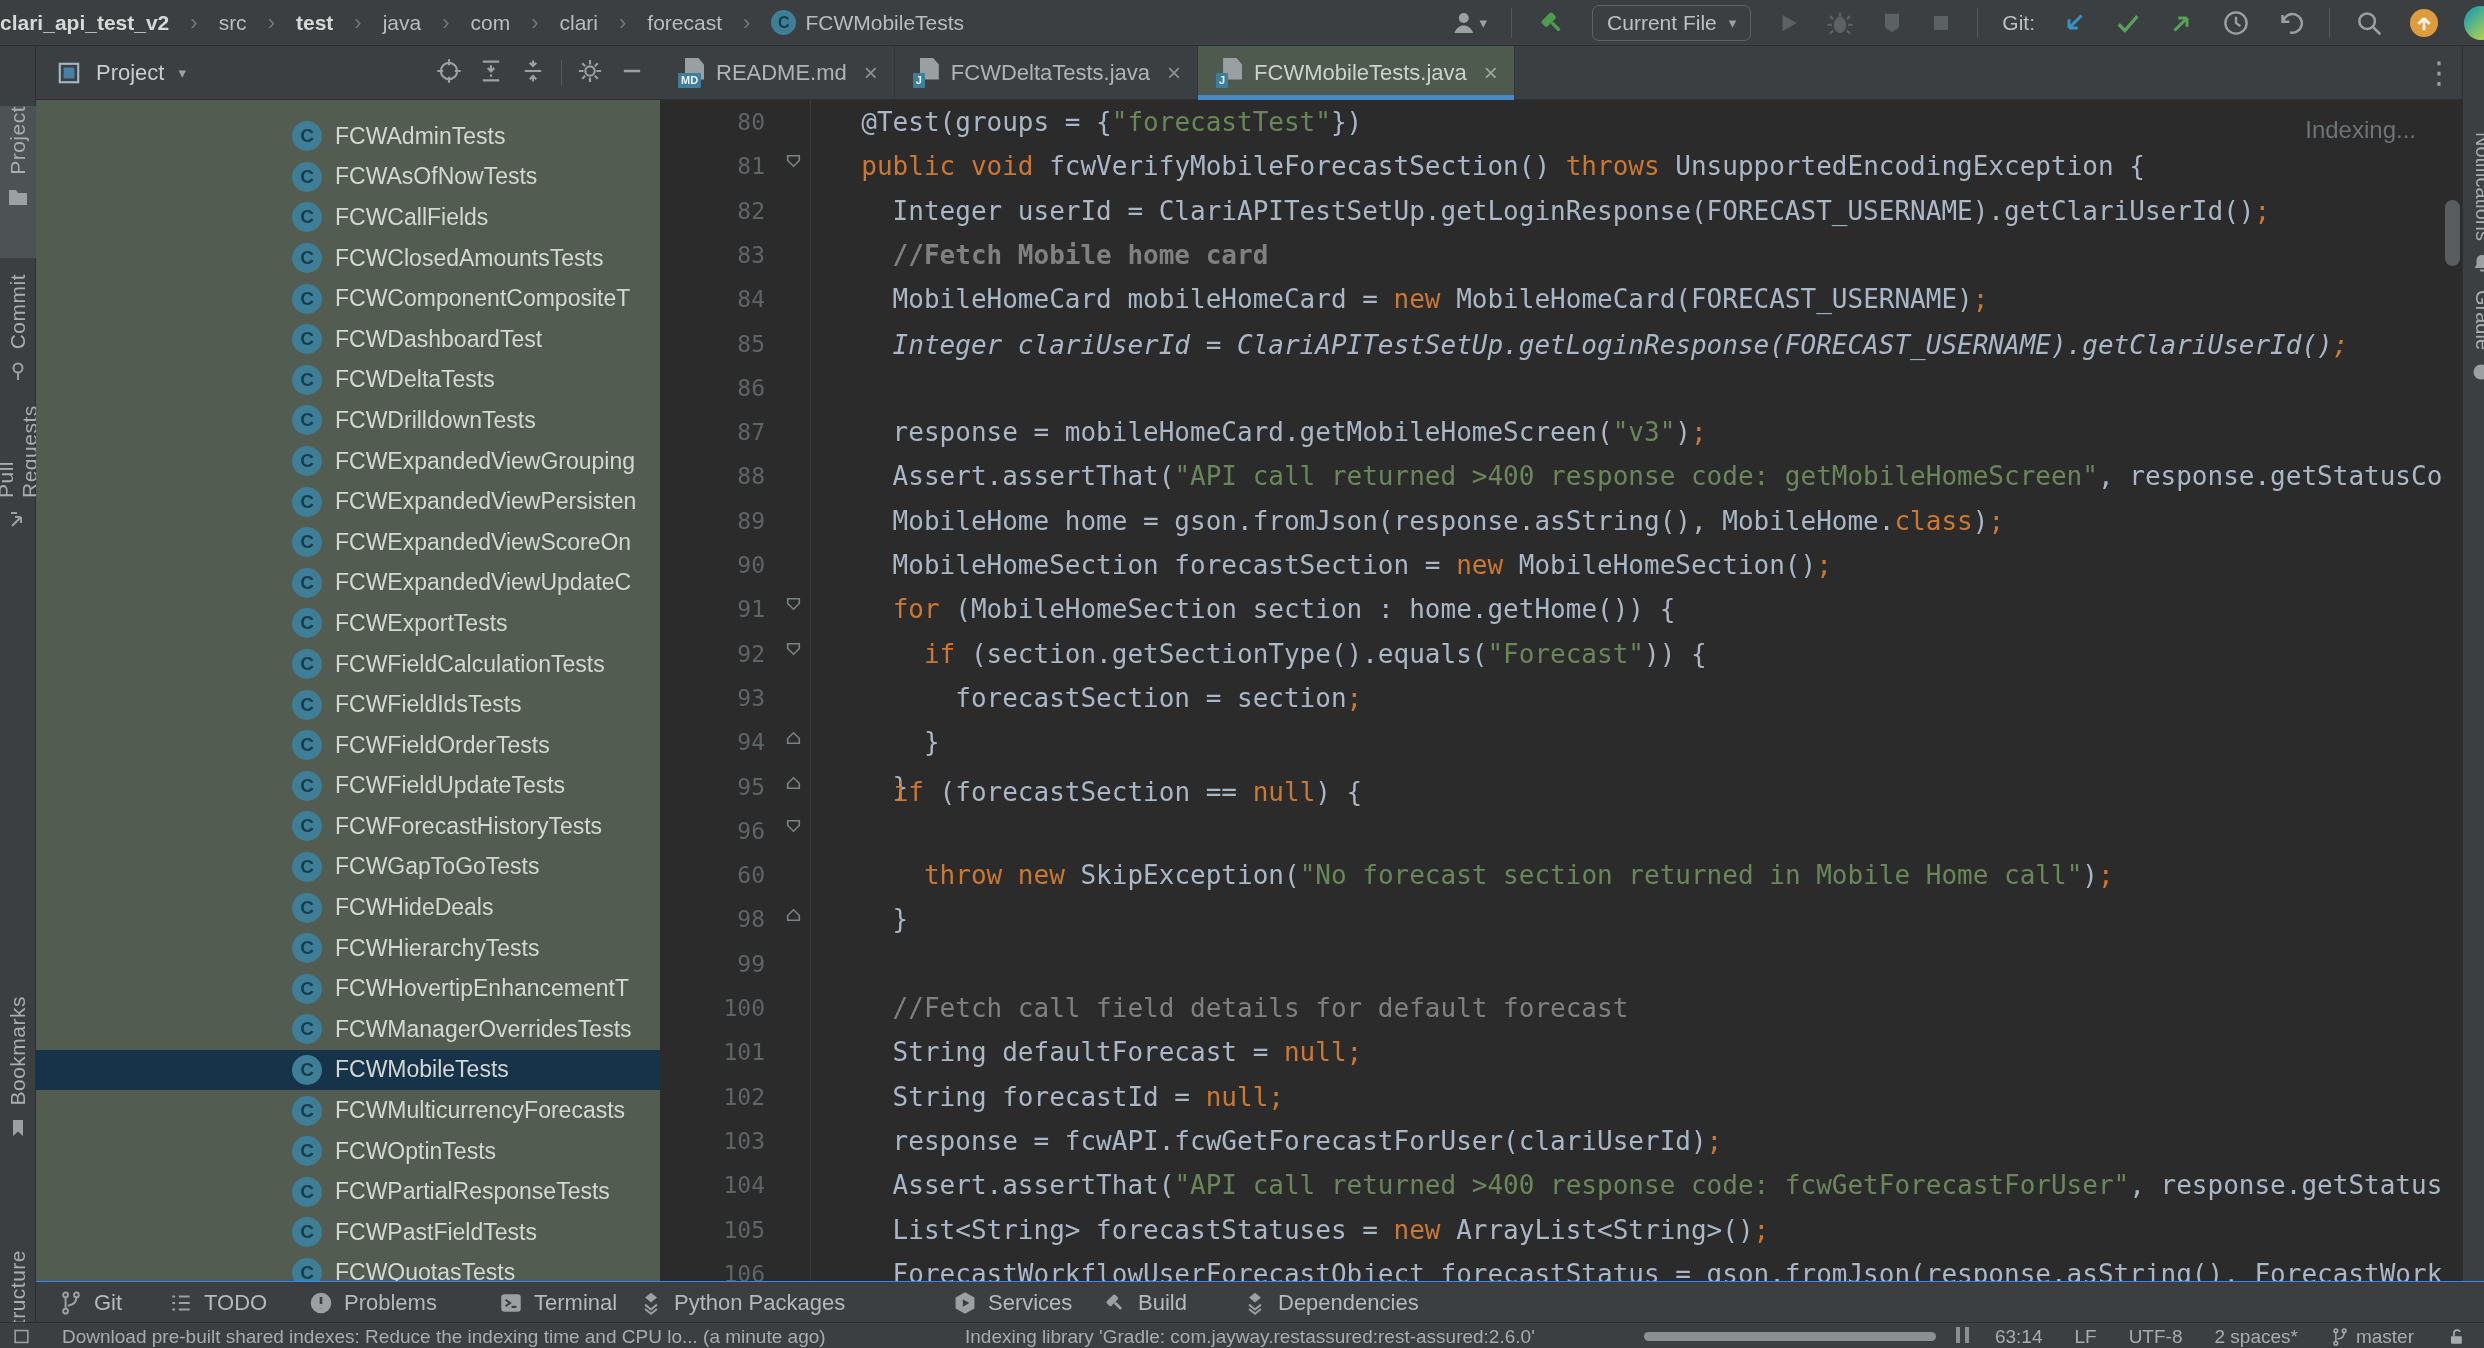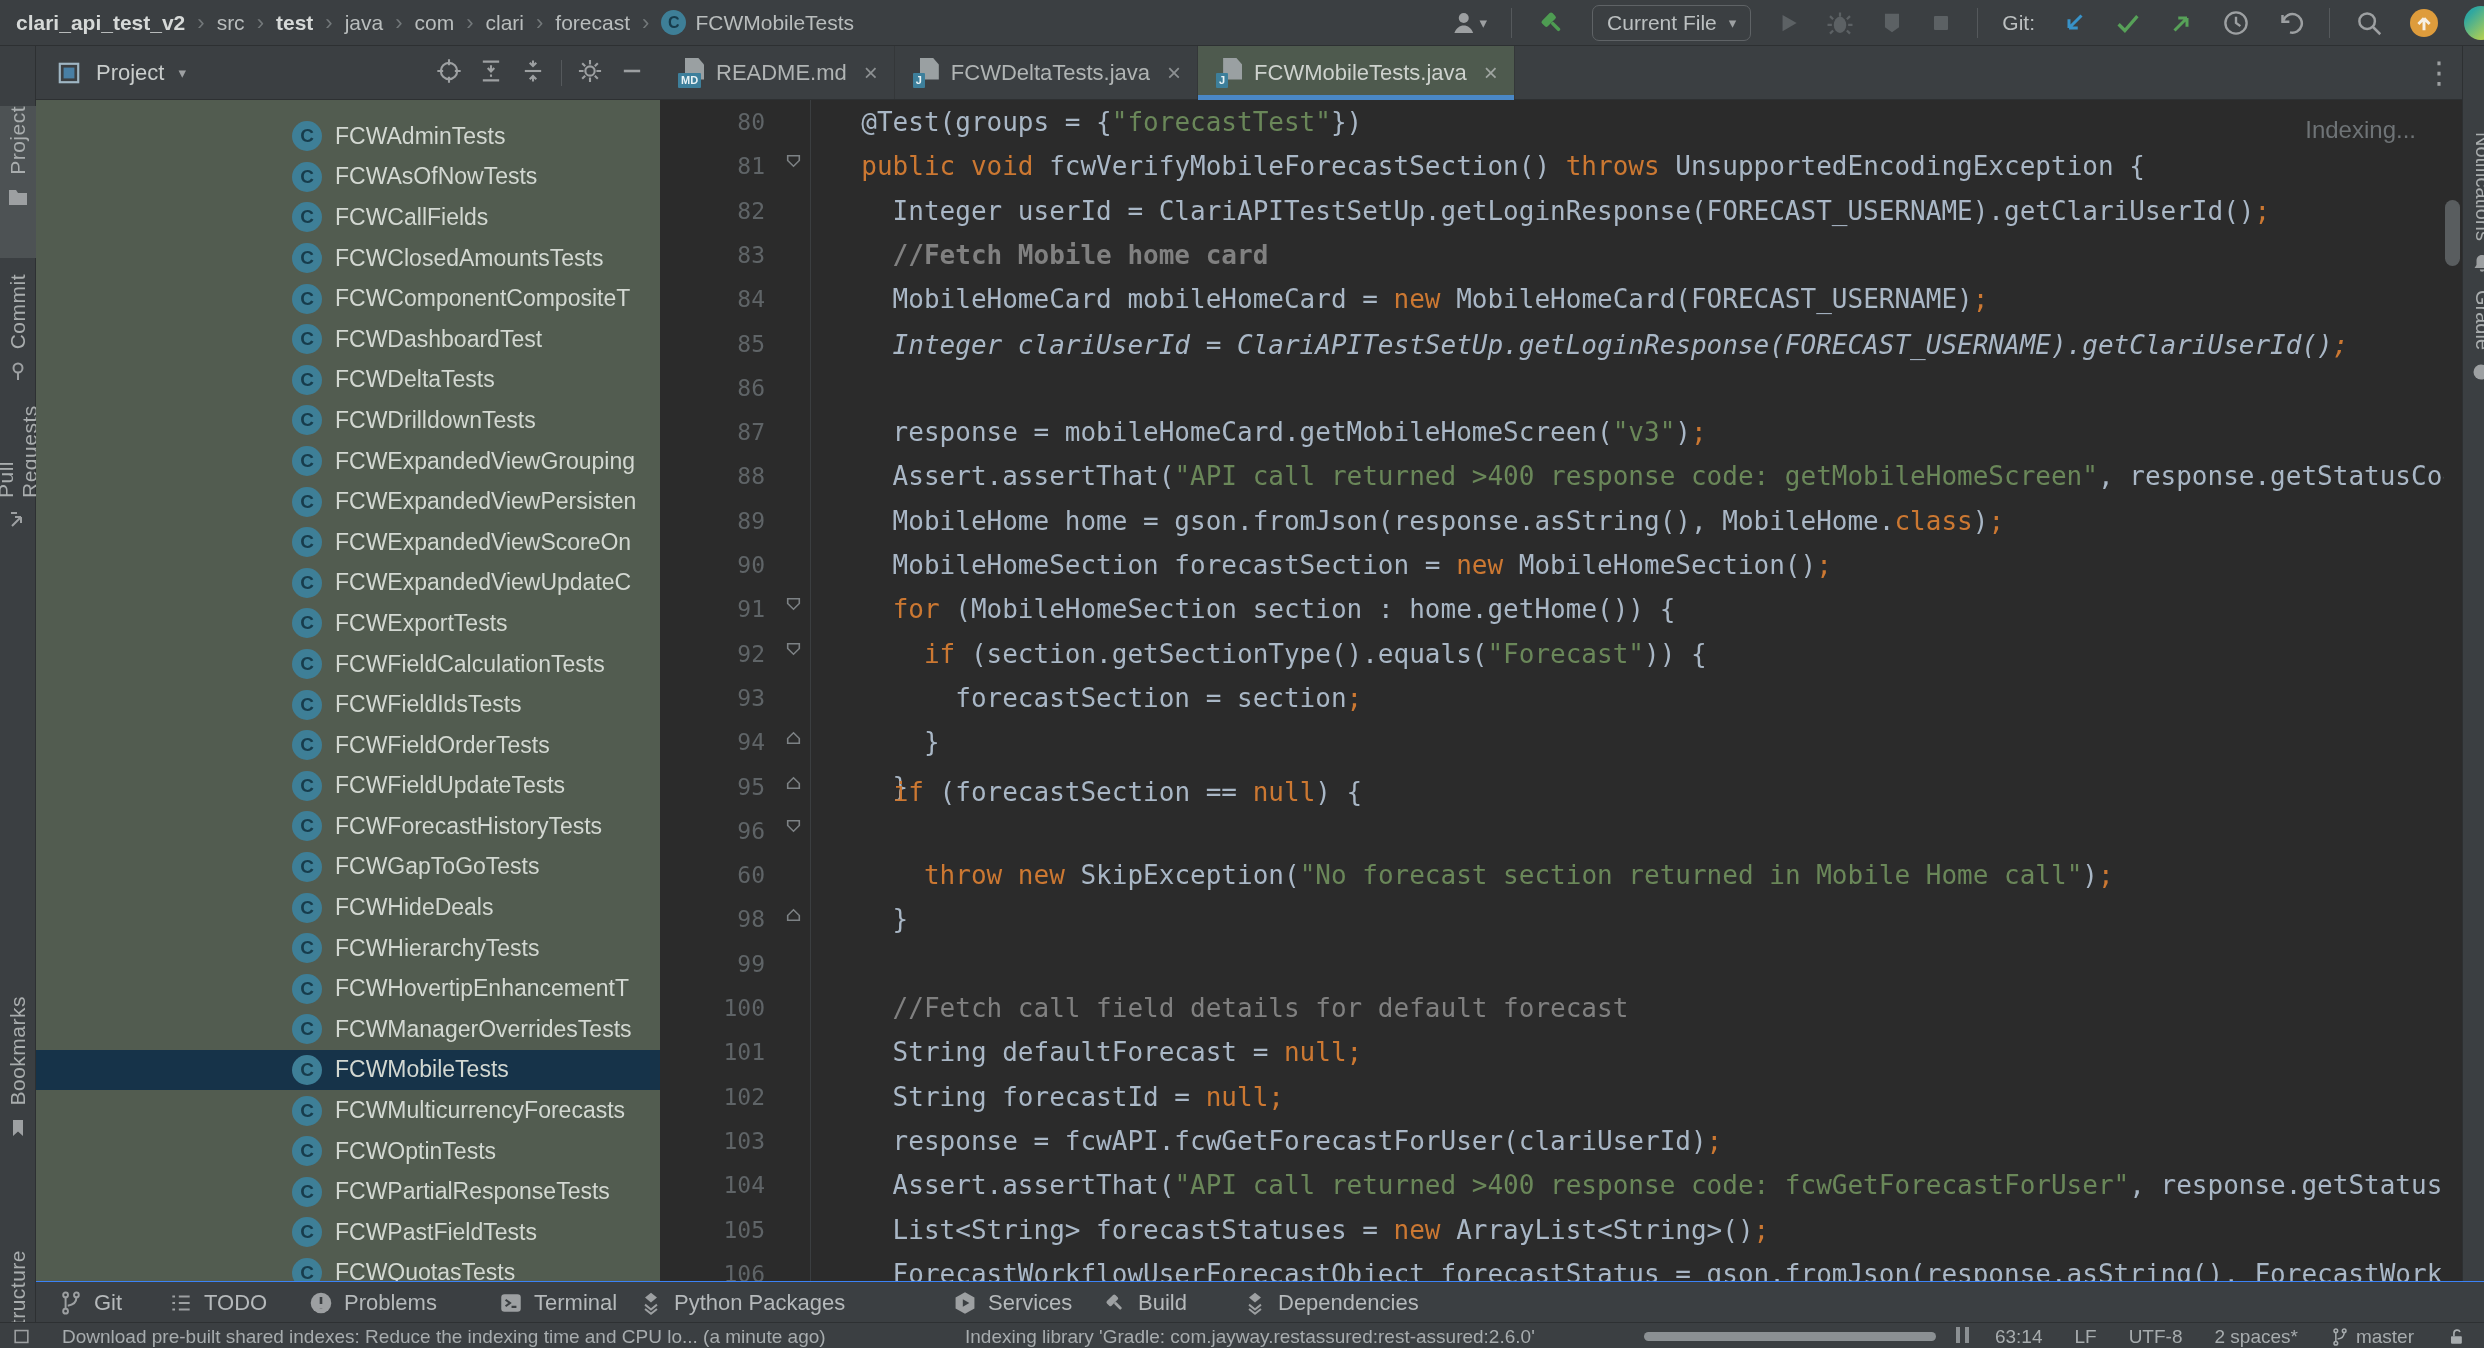--- a/index.html
+++ b/index.html
@@ -4,21 +4,21 @@
 <style>
   * { margin:0; padding:0; box-sizing:border-box; }
   html,body { width:2484px; height:1348px; overflow:hidden; background:#2b2b2b;
               font-family:"Liberation Sans", sans-serif; }
   .abs { position:absolute; }
   .ic svg { display:block; }
 
   
   #topbar { left:0; top:0; width:2484px; height:46px; background:#3b3f42;
             border-bottom:1px solid #2d3032; display:flex; align-items:center; }
-  #breadcrumbs { display:flex; align-items:center; gap:12px; flex:0 0 auto;margin-left:16px; }
+  #breadcrumbs { display:flex; align-items:center; gap:21px; flex:0 0 auto; }
   .crumb { color:#b9bdbd; font-size:21px; white-space:nowrap; display:flex; align-items:center; gap:9px; }
   .crumb.bold { font-weight:bold; color:#d6d9d8; }
   .crumb-sep { color:#73787a; font-size:22px; }
   #topbar-right { margin-left:auto; display:flex; align-items:center; gap:24px; padding-right:4px; }
   .tb-ic { color:#9da0a2; display:flex; align-items:center; cursor:default; }
   .tb-ic.disabled { color:#5c6164; }
   .tb-sep { width:1px; height:30px; background:#55595c; }
   #run-config { border:1px solid #5f6366; border-radius:7px; height:36px; padding:0 14px;
                 display:flex; align-items:center; gap:12px; color:#bcc0c1; font-size:21px; }
   .caret { font-size:15px; color:#9da0a2; }

